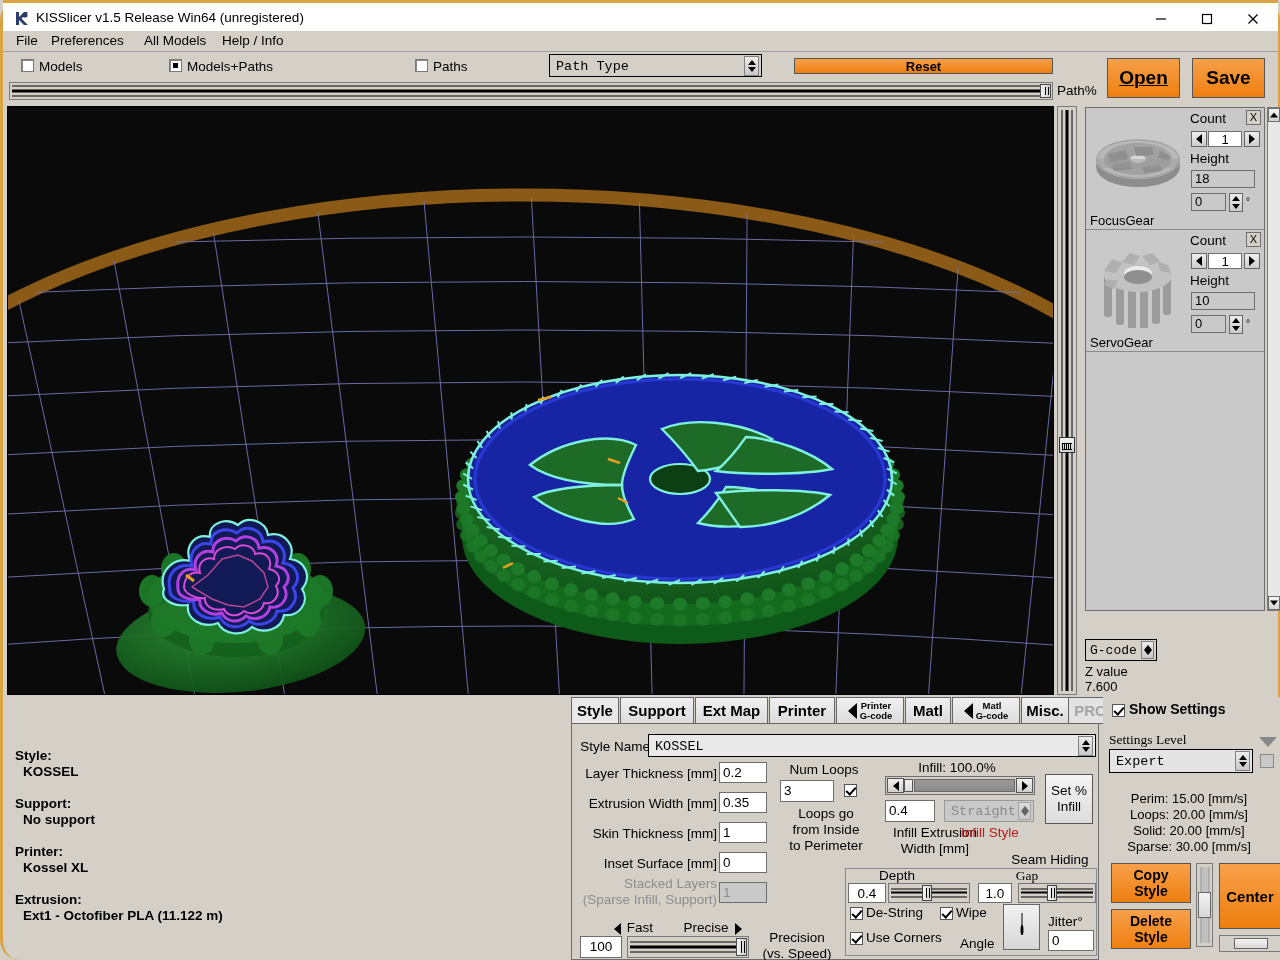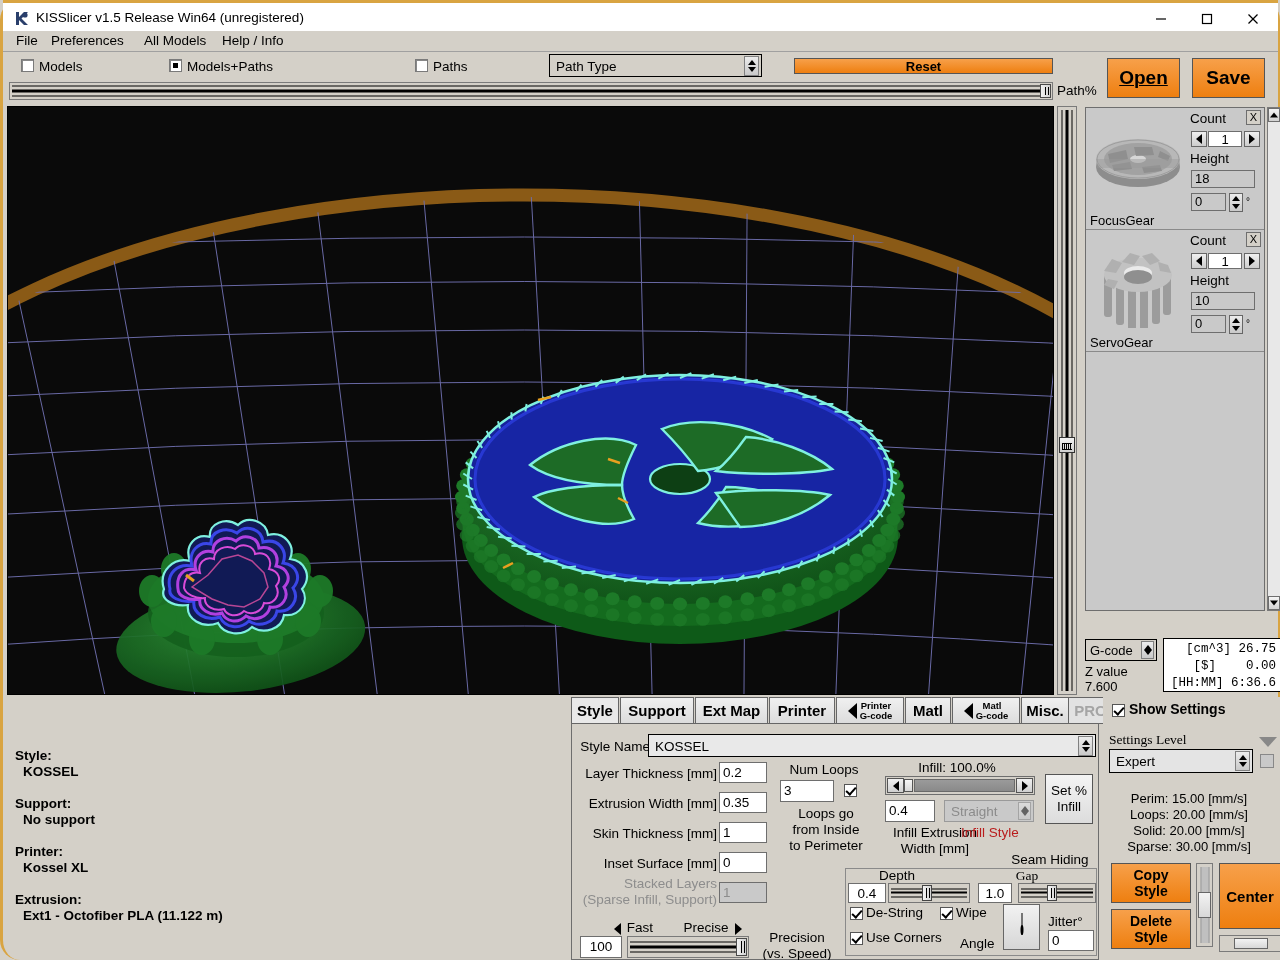--- a/index.html
+++ b/index.html
@@ -27,21 +27,21 @@
   .menuitem{position:absolute;top:2px;font-size:13.5px;color:#000;padding:0 3px;cursor:default;white-space:nowrap;}
 
   
   .toolbar{position:absolute;left:0;top:52px;width:1275px;height:52px;background:#d4d0c8;}
   .cbrow{position:absolute;top:59px;font-size:13.5px;color:#000;cursor:default;white-space:nowrap;}
   .sqbox{display:inline-block;width:11px;height:11px;border:1px solid #7a7a7a;background:#fff;
          vertical-align:-1px;margin-right:5px;box-shadow:inset 1px 1px 0 #888;}
   .sqbox.rad{border-radius:0;position:relative;}
   .sqbox.rad::after{content:"";position:absolute;left:3px;top:3px;width:5px;height:5px;background:#000;}
 
-  .combo{position:absolute;background:#d4d0c8;border:1px solid #000;box-sizing:border-box;cursor:default;}
+  .combo{position:absolute;background:#d4d0c8;border:1px solid #000;box-sizing:border-box;cursor:default;font-family:Liberation Mono, monospace;}
   .combo .lbl{position:absolute;left:6px;top:50%;transform:translateY(-50%);font-size:13.5px;color:#000;white-space:nowrap;}
   .combo .lbl.dim{color:#8b8b8b;}
   .spin{position:absolute;right:2px;top:50%;transform:translateY(-50%);width:15px;height:20px;
         background:linear-gradient(#ececec,#c9c9c9);border:1px solid #808080;box-sizing:border-box;}
   .spin::before,.spin::after{content:"";position:absolute;left:50%;transform:translateX(-50%);
         width:0;height:0;border-left:4px solid transparent;border-right:4px solid transparent;}
   .spin::before{top:3px;border-bottom:5px solid #000;}
   .spin::after{bottom:3px;border-top:5px solid #000;}
 
   .obtn{position:absolute;background:linear-gradient(#f7a04a,#ee7f10);border:1px solid #555;
@@ -679,25 +679,20 @@
     <div class="sb dn"></div>
   </div>
 
   <div class="combo" style="left:1082px;top:639px;width:72px;height:22px;">
     <span class="lbl" style="left:4px;font-size:13px;">G-code</span>
     <span class="spin" style="width:13px;height:18px;"></span>
   </div>
   <div class="zlabel" style="top:664px;">Z value</div>
   <div class="zlabel" style="top:679px;">7.600</div>
 
-  <div class="statbox">
-    <div><span>[cm^3]</span>&nbsp;<span>26.75</span></div>
-    <div><span>[$]</span>&nbsp;&nbsp;&nbsp;&nbsp;<span>0.00</span></div>
-    <div><span>[HH:MM]</span>&nbsp;<span>6:36.6</span></div>
-  </div>
 
   <div class="infoblk" style="top:748px;">Style:</div>
   <div class="infoblk" style="top:764px;left:20px;">KOSSEL</div>
   <div class="infoblk" style="top:796px;">Support:</div>
   <div class="infoblk" style="top:812px;left:20px;">No support</div>
   <div class="infoblk" style="top:844px;">Printer:</div>
   <div class="infoblk" style="top:860px;left:20px;">Kossel XL</div>
   <div class="infoblk" style="top:892px;">Extrusion:</div>
   <div class="infoblk" style="top:908px;left:20px;">Ext1 - Octofiber PLA (11.122 m)</div>
 

